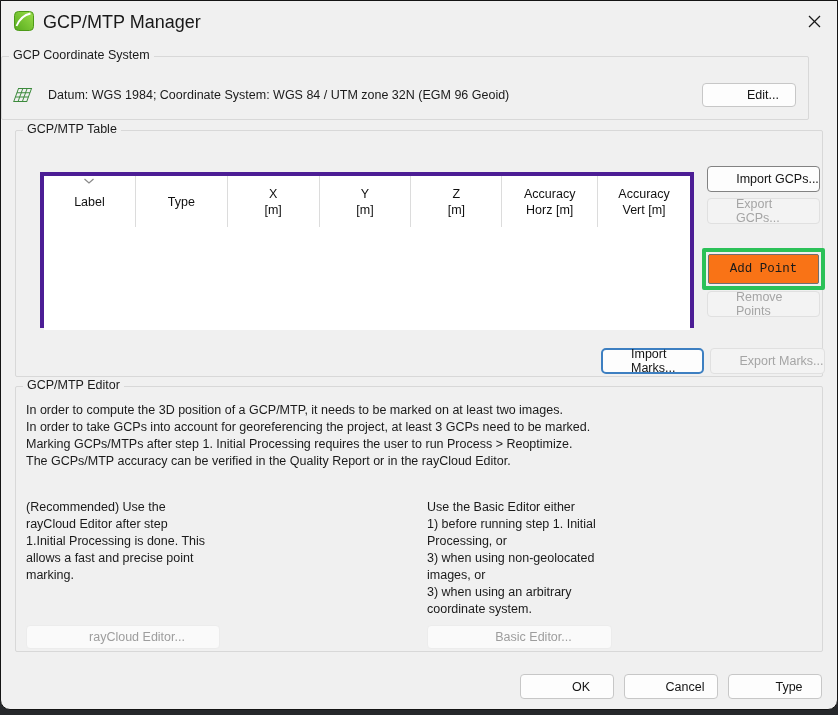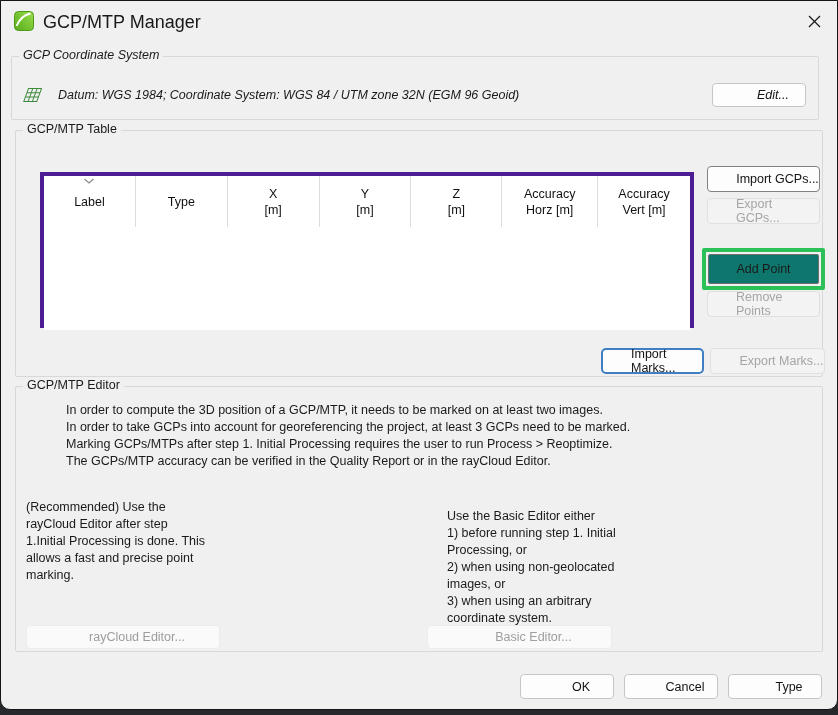--- a/index.html
+++ b/index.html
@@ -20,21 +20,21 @@
   }
   
   .titlebar { position: absolute; left: 0; top: 0; right: 0; height: 40px; }
   .app-icon { position: absolute; left: 13px; top: 10px; width: 20px; height: 20px; }
   .title-text { position: absolute; left: 42px; top: 11px; font-size: 18px; color: #191919; }
   .close-btn { position: absolute; right: 7px; top: 6px; width: 32px; height: 28px;
     display: flex; align-items: center; justify-content: center; cursor: default; }
   
   .groupbox { position: absolute; border: 1px solid #d8d8d8; border-radius: 2px; }
   .gb-label { position: absolute; top: -9px; left: 7px; background: #f0f0f0; padding: 0 4px; color: #1a1a1a; }
-  #gb-coord { left: 10px; top: 55px; width: 808px; height: 64px; font-style: italic; }
+  #gb-coord { left: 0; top: 55px; width: 808px; height: 64px; }
   #gb-table { left: 14px; top: 129px; width: 808px; height: 247px; }
   #gb-editor { left: 14px; top: 385px; width: 808px; height: 266px; }
   
   .coord-row { position: absolute; left: 10px; top: 26px; right: 12px; height: 24px;
     display: flex; align-items: center; }
   .grid-icon { margin-right: 12px; flex: 0 0 auto; }
   .coord-text { flex: 1 1 auto; }
   
   .btn {
     position: absolute; display: flex; align-items: center; justify-content: center;
@@ -51,35 +51,35 @@
   #btn-export-gcps  { left: 691px; top: 67px;  width: 113px; height: 26px; }
   #btn-remove-points{ left: 691px; top: 160px; width: 113px; height: 26px; }
   #btn-import-marks { left: 585px; top: 217px; width: 103px; height: 26px; }
   #btn-export-marks { left: 694px; top: 217px; width: 115px; height: 26px; }
   .add-point-highlight {
     position: absolute; left: 686px; top: 117px; width: 123px; height: 42px;
     border: 4px solid #2bc158; border-radius: 2px; padding: 2px;
   }
   #btn-add-point { position: relative; width: 100%; height: 100%;
     display: flex; align-items: center; justify-content: center;
-    background: #0f766e; border: 1px solid #6f6f6f; border-radius: 2px; }
+    background: #f97316; border: 1px solid #6f6f6f; border-radius: 2px; font-family: Liberation Mono, monospace; }
   
   .gcp-table { position: absolute; left: 24px; top: 41px; width: 654px; height: 156px;
     background: #ffffff; border: 4px solid #4c1d95; }
   .thead { display: flex; height: 52px; border-bottom: 1px solid #ffffff; }
   .th { position: relative; display: flex; align-items: center; justify-content: center;
     text-align: center; white-space: pre-line; line-height: 16px;
     border-right: 1px solid #dcdcdc; color: #111; }
   .th:last-child { border-right: none; }
   .sort-indicator { position: absolute; top: 2px; left: 50%; transform: translateX(-50%); }
   .tbody { height: 102px; background: #ffffff; }
   
-  .intro { position: absolute; left: 10px; top: 15px; line-height: 17px; margin-left: 40px; }
+  .intro { position: absolute; left: 10px; top: 15px; line-height: 17px; }
   .note-left  { position: absolute; left: 10px;  top: 112px; line-height: 17px; }
-  .note-right { position: absolute; left: 411px; top: 121px; line-height: 17px; margin-left: 20px; }
+  .note-right { position: absolute; left: 411px; top: 112px; line-height: 17px; }
   #btn-raycloud { left: 10px;  top: 238px; width: 194px; height: 24px; }
   #btn-basic    { left: 411px; top: 238px; width: 185px; height: 24px; }
   
   #btn-ok     { left: 519px; top: 673px; width: 94px; height: 25px; }
   #btn-cancel { left: 623px; top: 673px; width: 94px; height: 25px; text-align: center; }
   #btn-help   { left: 727px; top: 673px; width: 94px; height: 25px; }
 </style>
 </head>
 <body>
 
@@ -175,21 +175,21 @@
       <div>rayCloud Editor after step</div>
       <div>1.Initial Processing is done. This</div>
       <div>allows a fast and precise point</div>
       <div>marking.</div>
     </div>
 
     <div class="note-right">
       <div>Use the Basic Editor either</div>
       <div>1) before running step 1. Initial</div>
       <div>Processing, or</div>
-      <div>2) when using non-geolocated</div>
+      <div>3) when using non-geolocated</div>
       <div>images, or</div>
       <div>3) when using an arbitrary</div>
       <div>coordinate system.</div>
     </div>
 
     <div class="btn flat-disabled" id="btn-raycloud">rayCloud Editor...</div>
     <div class="btn flat-disabled" id="btn-basic">Basic Editor...</div>
   </div>
 
   <div class="btn" id="btn-ok">OK</div>

